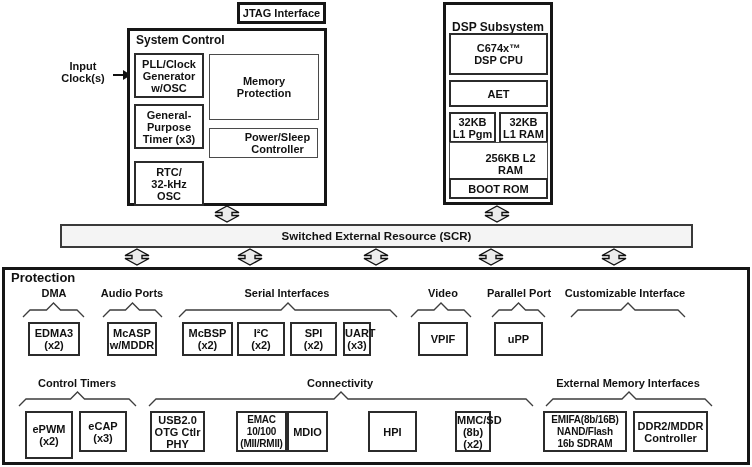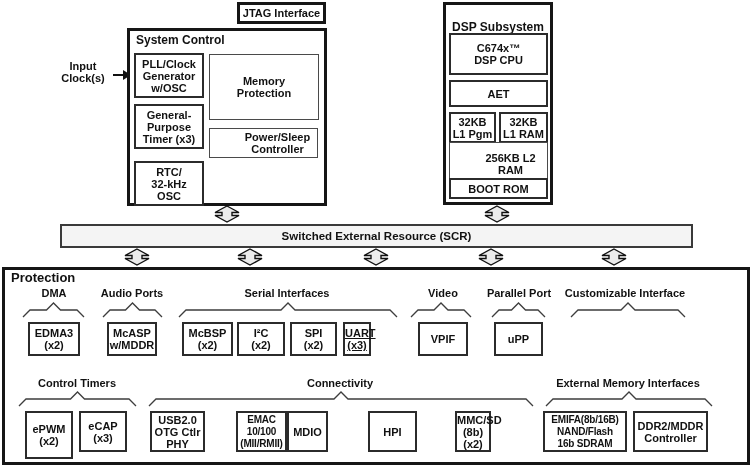--- a/index.html
+++ b/index.html
@@ -171,21 +171,21 @@
 (x2)</span>
     </div>
   <div class="box" style="left:237px; top:322px; width:48px; height:34px;">
     <span>I²C
 (x2)</span>
     </div>
   <div class="box" style="left:290px; top:322px; width:47px; height:34px;">
     <span>SPI
 (x2)</span>
     </div>
-  <div class="box" style="left:343px; top:322px; width:28px; height:34px;text-decoration:underline;">
+  <div class="box" style="left:343px; top:322px; width:28px; height:34px;">
     <span>UART
 (x3)</span>
     </div>
   <div class="box" style="left:418px; top:322px; width:50px; height:34px;">
     <span>VPIF</span>
     </div>
   <div class="box" style="left:494px; top:322px; width:49px; height:34px;">
     <span>uPP</span>
     </div>
 

